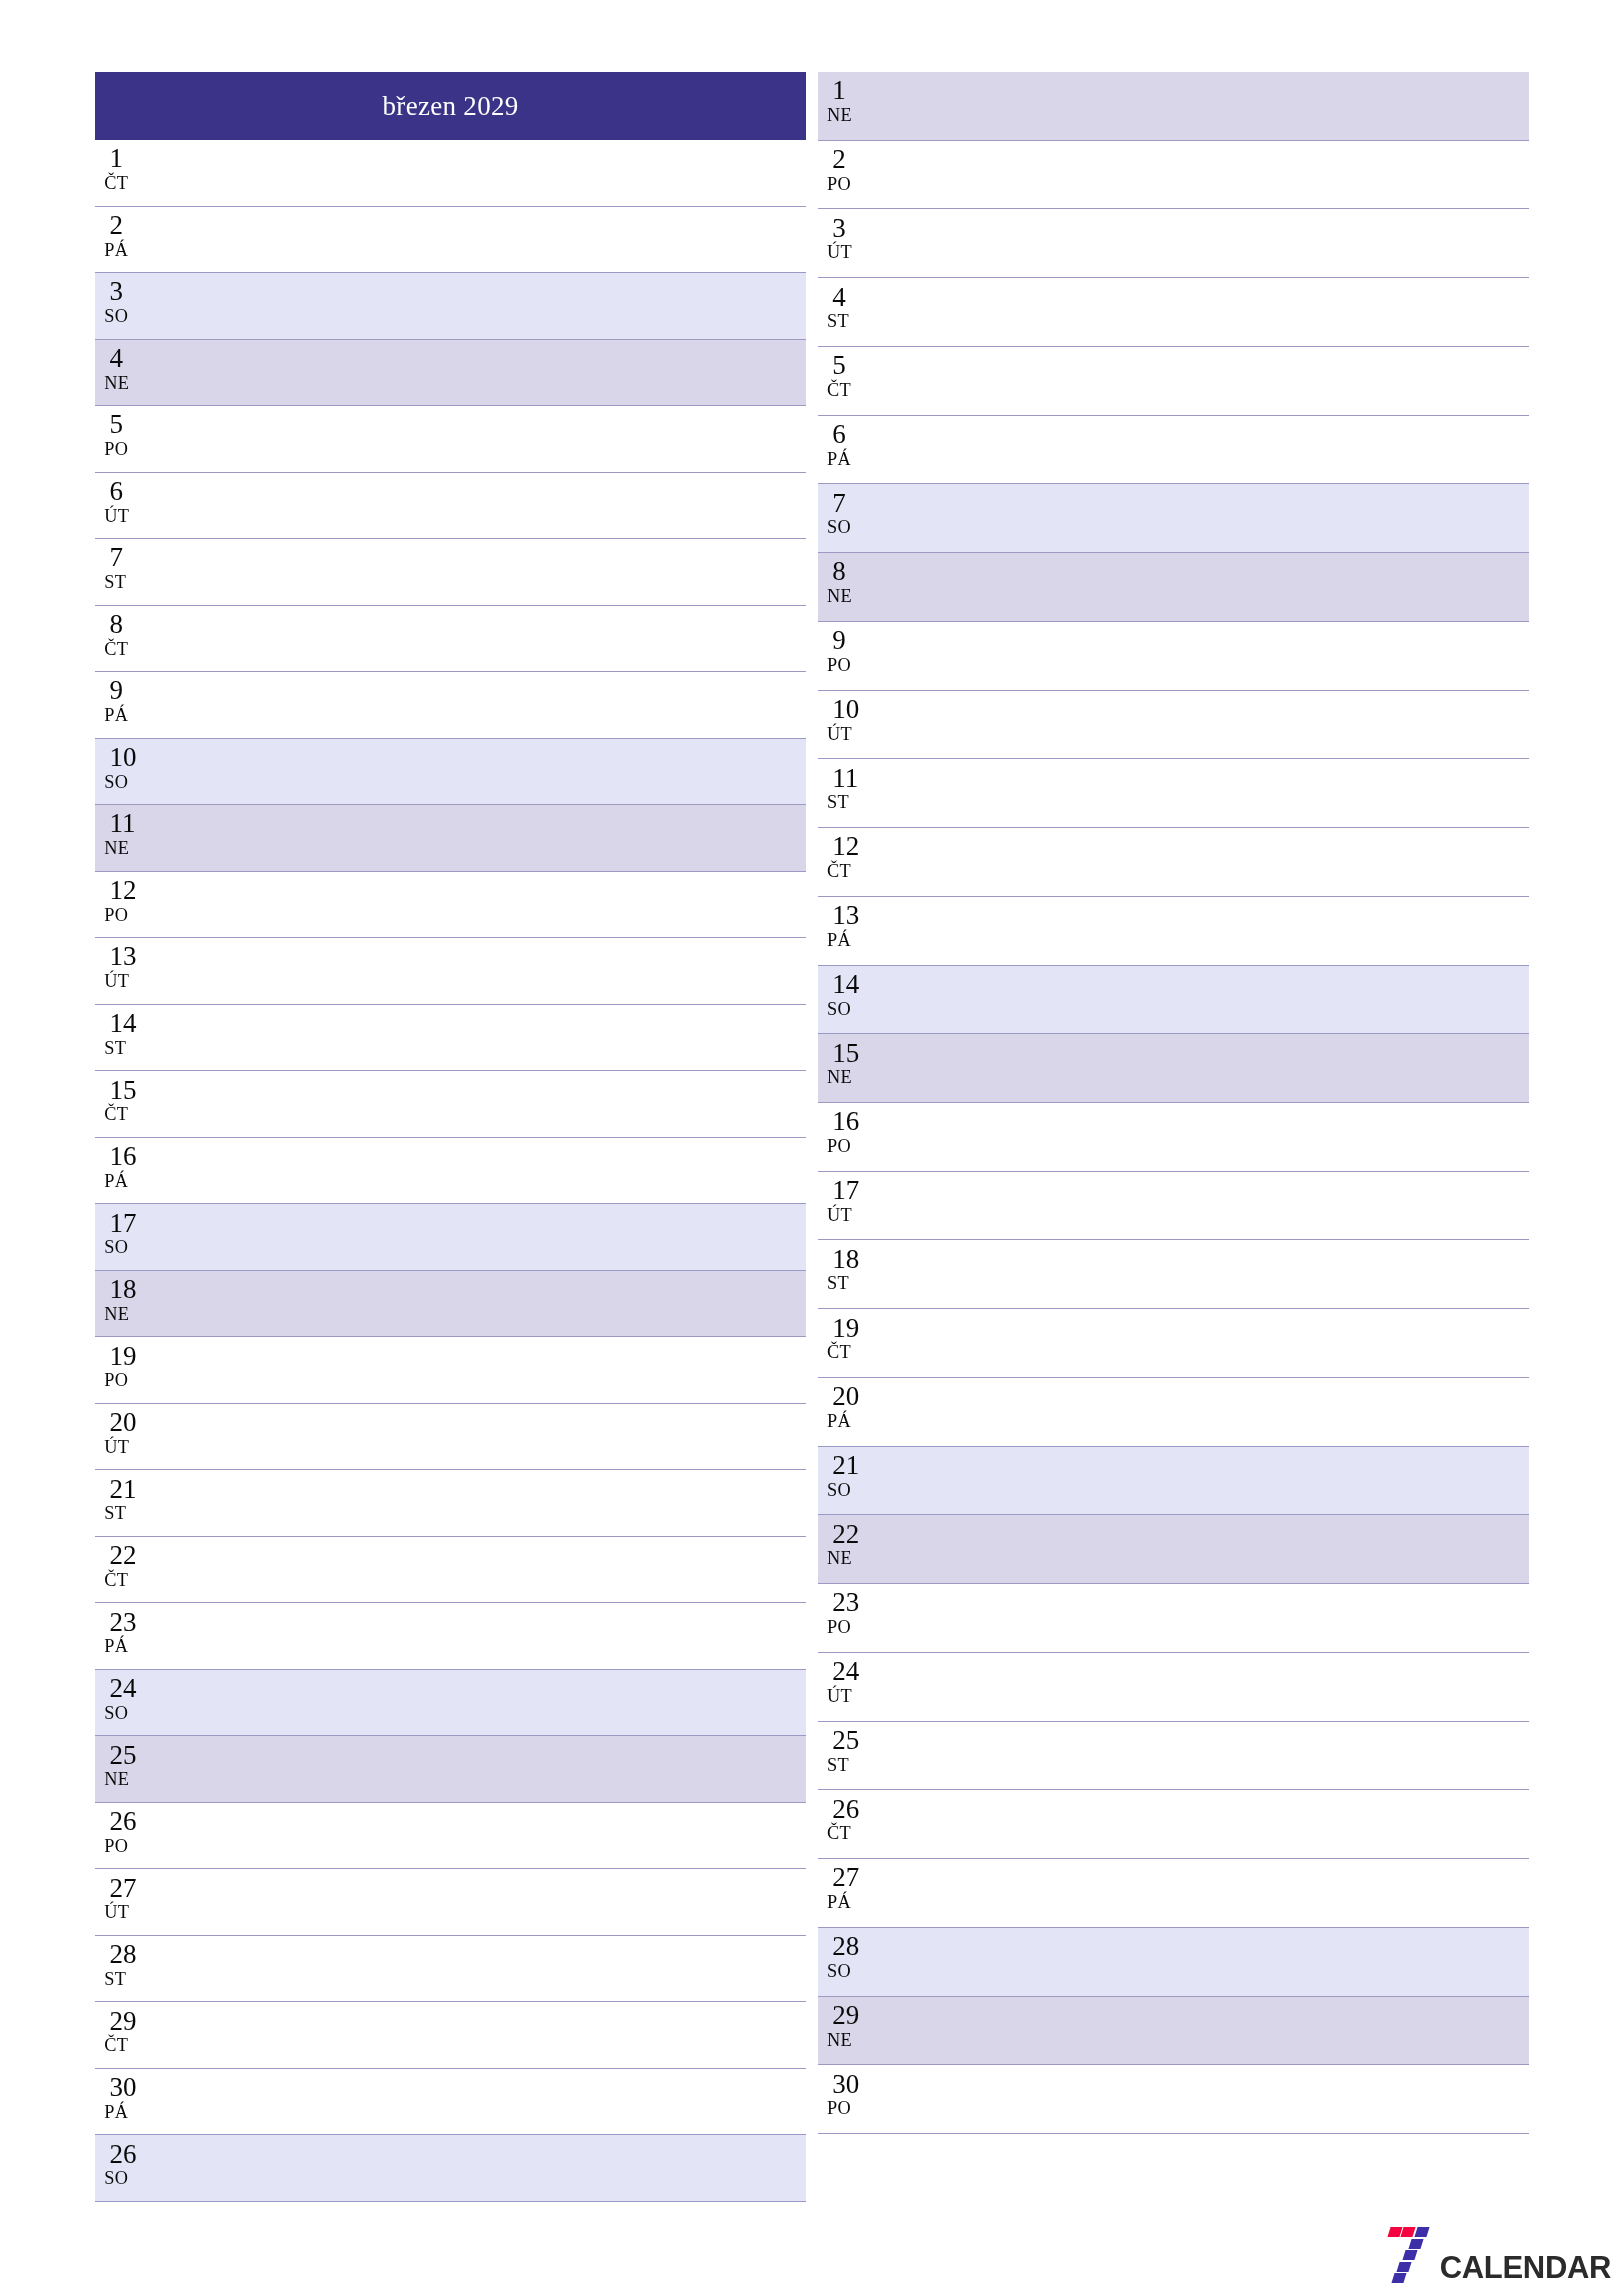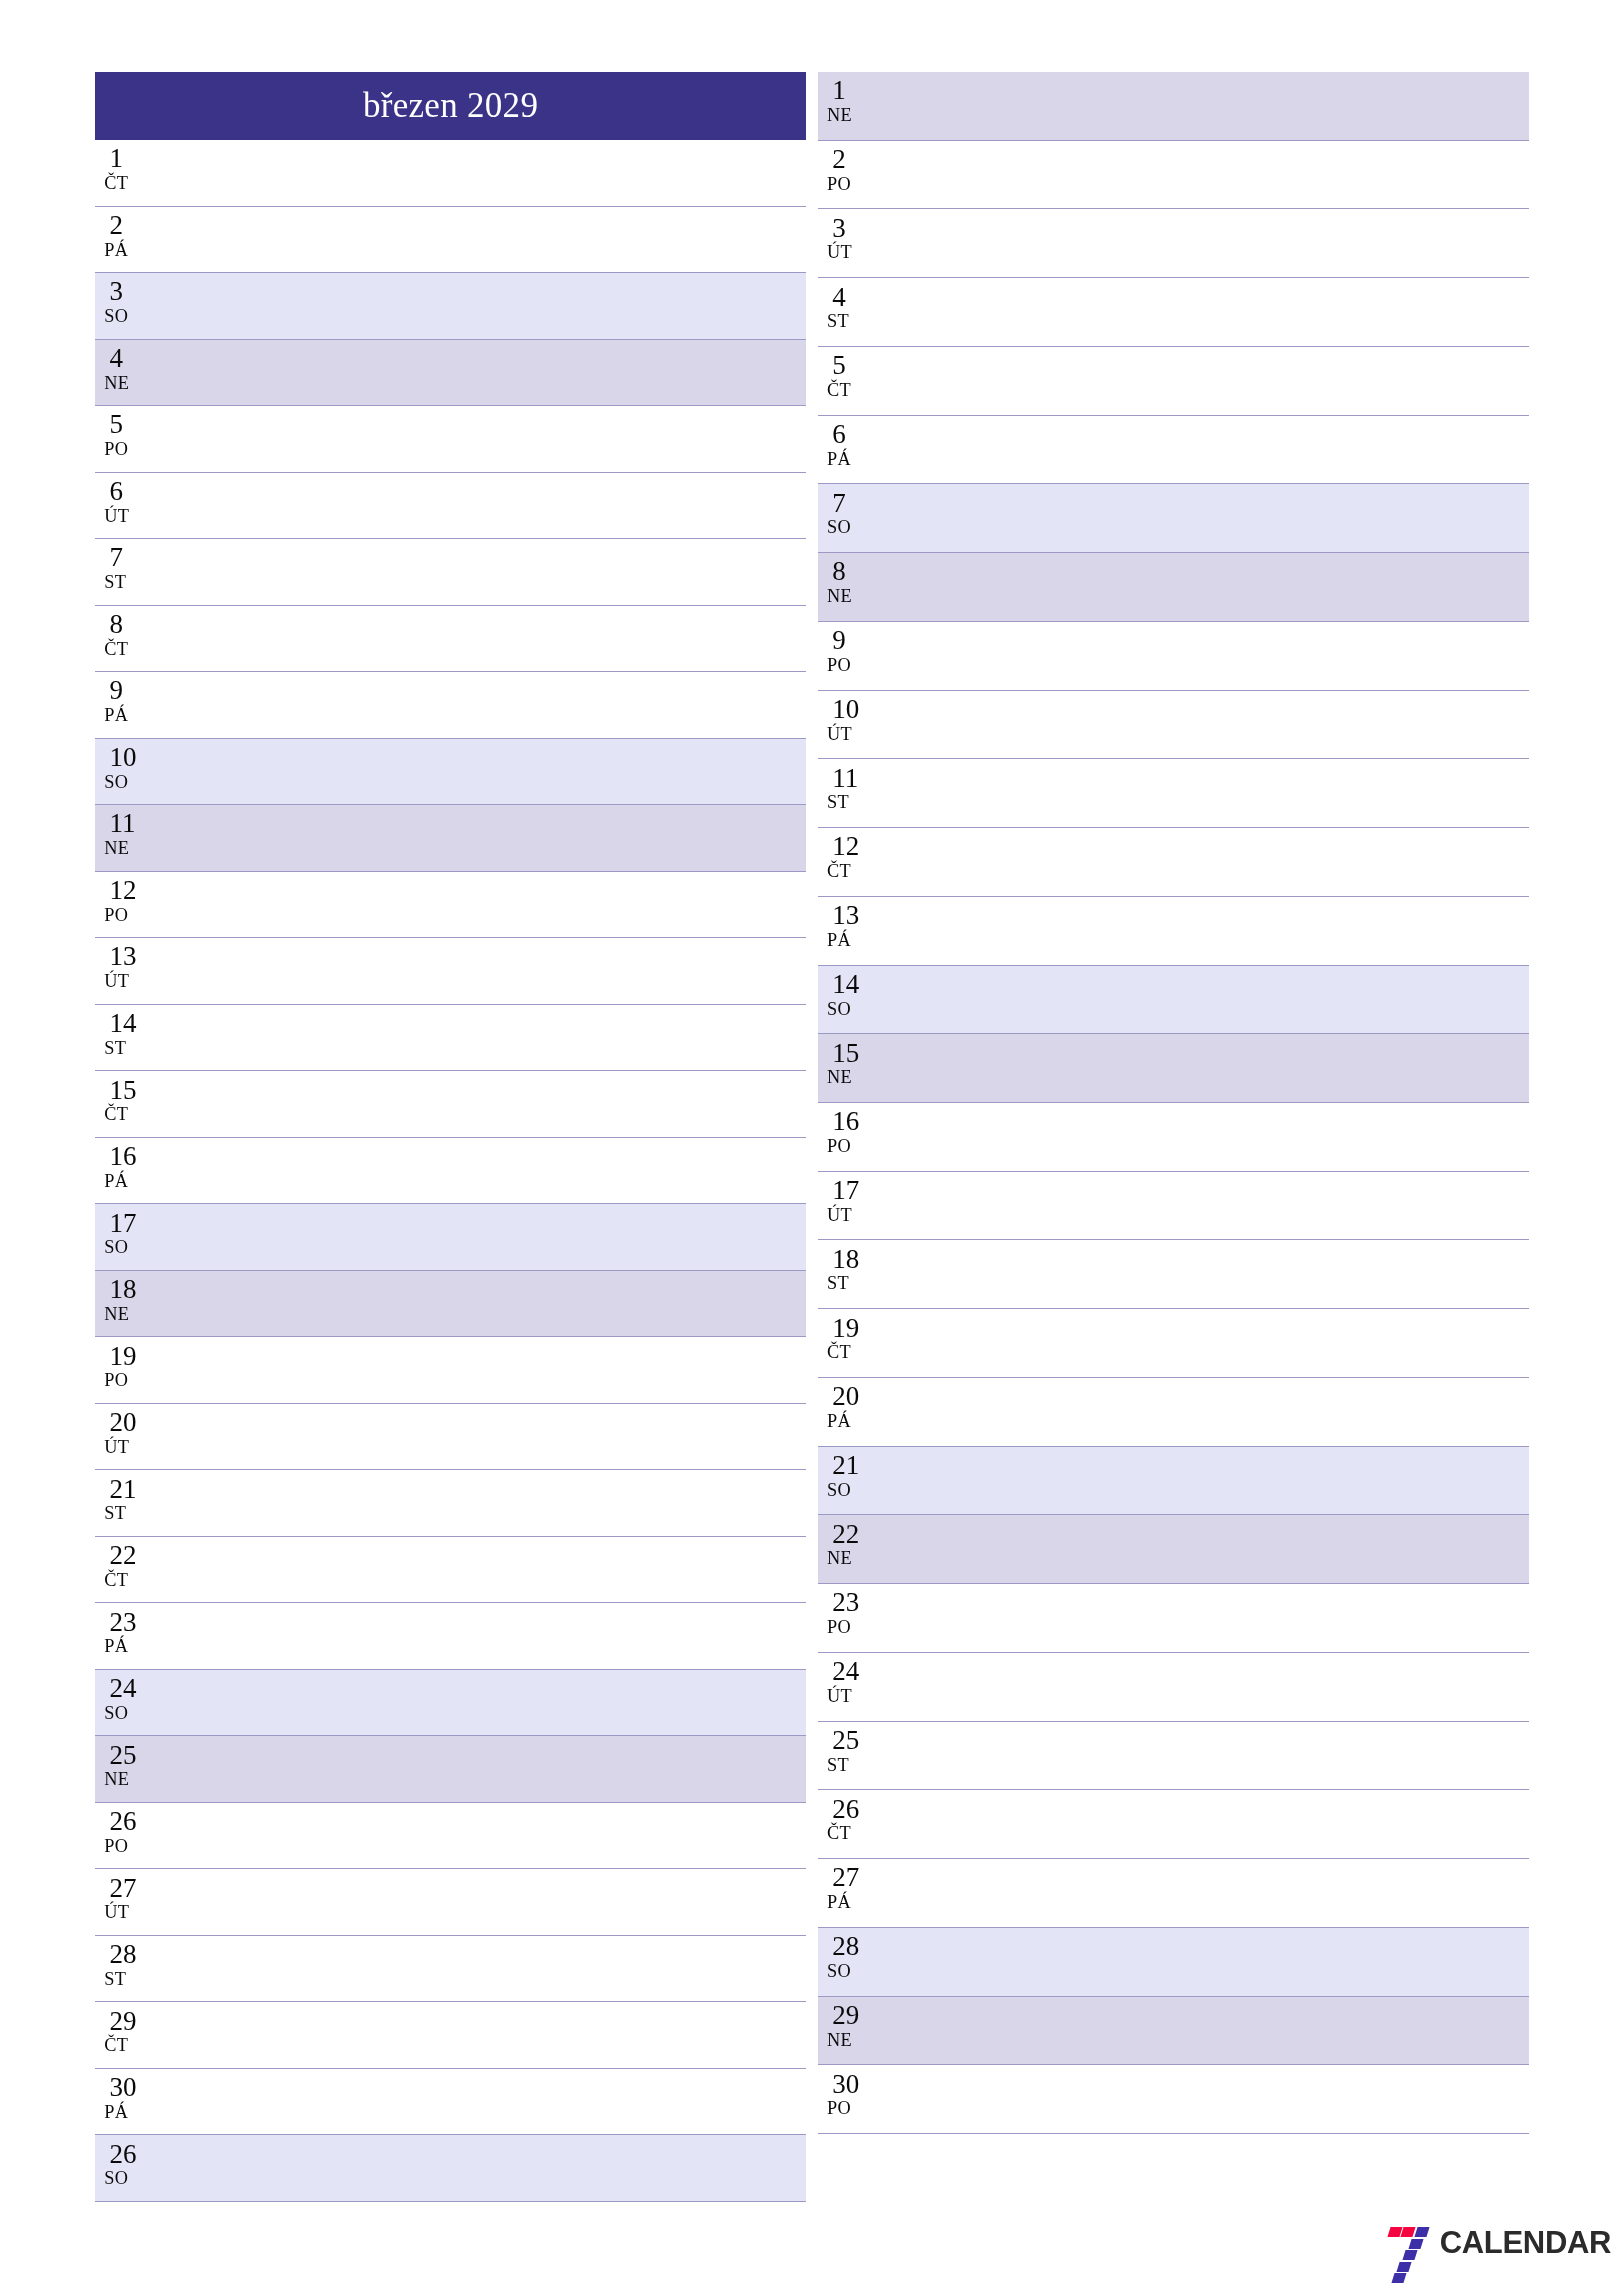--- a/index.html
+++ b/index.html
@@ -37,21 +37,21 @@
     flex-direction: column;
     min-width: 0;
   }
 
   .month-header {
     background: #3a3387;
     color: #ffffff;
     height: 68px;
     line-height: 68px;
     text-align: center;
-    font-size: 35px;
+    font-size: 27px;
     font-weight: normal;
     letter-spacing: 0.3px;
     font-family: "Liberation Serif", "DejaVu Serif", serif;
   }
 
   .days {
     flex: 1 1 auto;
     display: flex;
     flex-direction: column;
   }
@@ -90,21 +90,21 @@
     font-family: "Liberation Serif", "DejaVu Serif", serif;
   }
 
   
   .logo {
     position: absolute;
     right: 11.8px;
     bottom: 11.8px;
     display: flex;
     flex-direction: row;
-    align-items: flex-start;
+    align-items: flex-end;
     gap: 11.8px;
   }
   .logo-mark {
     position: relative;
     width: 48px;
     height: 56px;
   }
   .logo-mark .blk {
     position: absolute;
     width: 16.4px;

